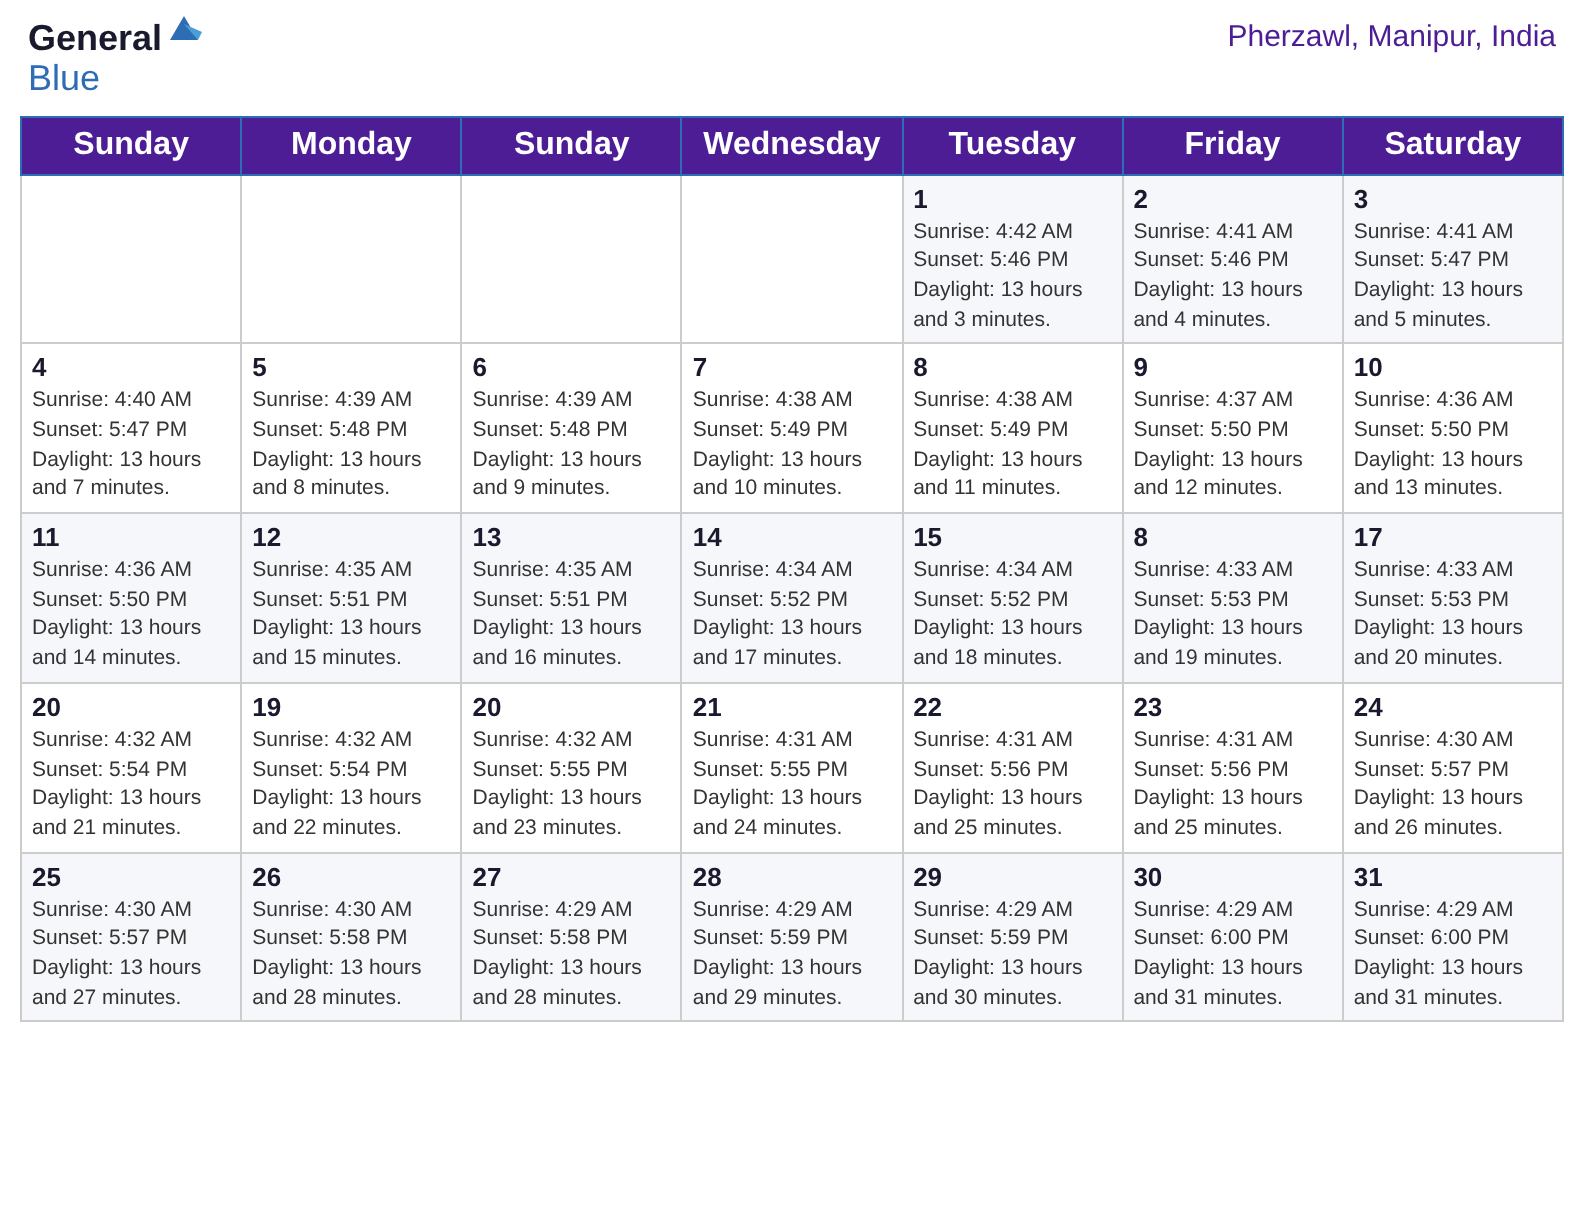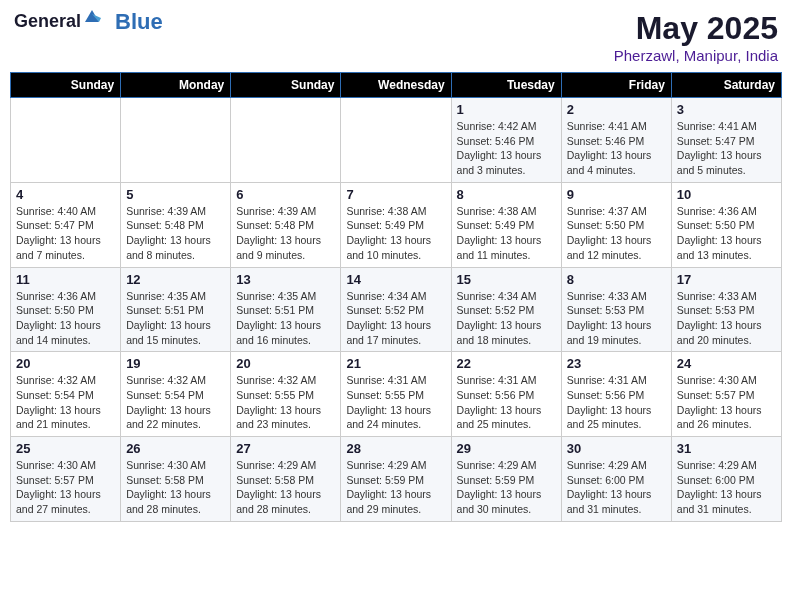--- a/index.html
+++ b/index.html
@@ -16,57 +16,56 @@
       align-items: flex-start;
       margin-bottom: 8px;
       padding: 0 4px;
     }
     .logo {
       display: flex;
       align-items: center;
     }
     .logo-text {
       display: flex;
-      flex-direction: row;
+      flex-direction: column;
       line-height: 1.1;
-      gap: 14px;
     }
     .logo-general {
       font-size: 18px;
       font-weight: bold;
       color: #1a1a2e;
     }
     .logo-blue {
-      font-size: 22px;
-      font-weight: bold;
+      font-size: 18px;
+      font-weight: normal;
       color: #2e6db4;
     }
     .title-block {
       text-align: right;
     }
     .month-title {
       font-size: 32px;
       font-weight: bold;
       color: #1a1a2e;
     }
     .location-title {
       font-size: 15px;
       color: #4c1d95;
     }
     .calendar {
       width: 100%;
       border-collapse: collapse;
       font-size: 11px;
     }
     .calendar th {
-      background: #000000;
+      background: #4c1d95;
       color: #fff;
-      text-align: right;
+      text-align: center;
       padding: 5px 6px;
-      font-size: 12px;
+      font-size: 16px;
       font-weight: bold;
       border: 1px solid #2e6db4;
     }
     .calendar td {
       border: 1px solid #ccc;
       vertical-align: top;
       padding: 4px 5px;
       width: 110px;
       min-height: 80px;
       background: #fff;
@@ -104,21 +103,20 @@
           <svg width="18" height="18" viewBox="0 0 18 18" style="margin-left:2px;margin-top:-10px;">
             <polygon points="2,14 9,2 16,14" fill="#2e6db4"></polygon>
             <polygon points="9,6 16,14 18,10" fill="#4a9fd4"></polygon>
           </svg>
         </span>
         <span class="logo-blue">Blue</span>
       </div>
     </div>
   </div>
   <div class="title-block">
-    <div class="month-title">May 2025</div>
     <div class="location-title">Pherzawl, Manipur, India</div>
   </div>
 </div>
 
 <table class="calendar">
   <thead>
     <tr>
     <th>Sunday</th>
         <th>Monday</th>
         <th>Sunday</th>

